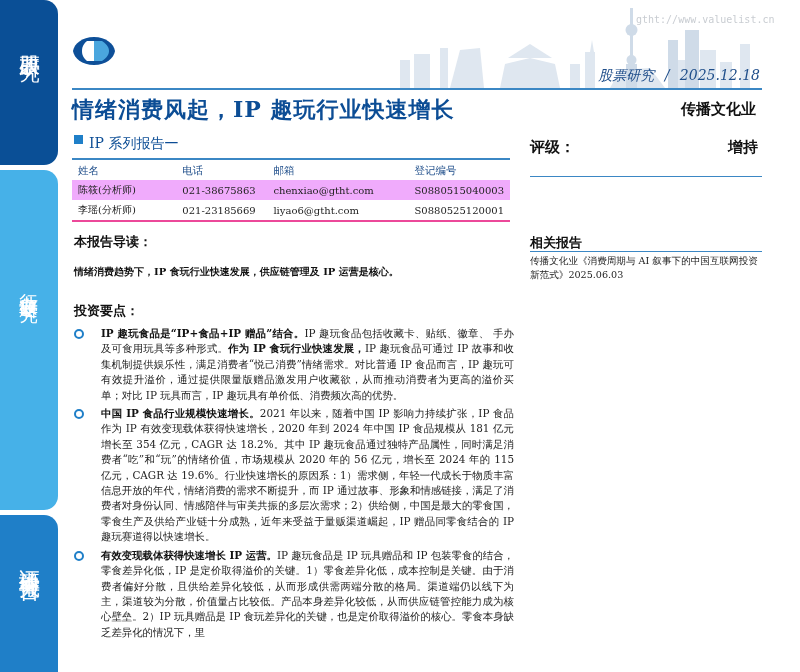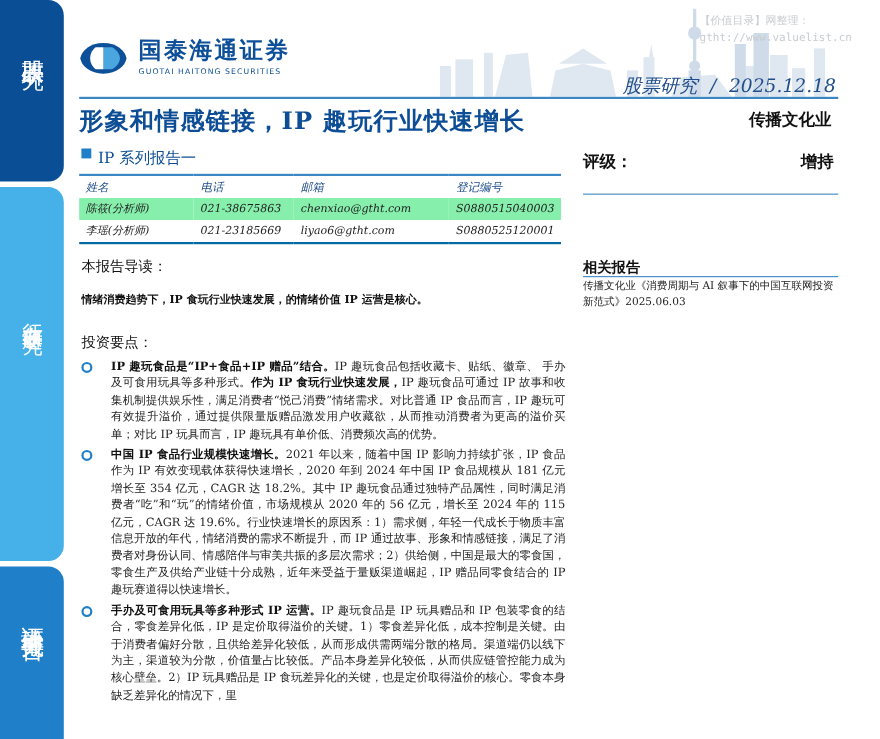--- a/index.html
+++ b/index.html
@@ -29,36 +29,36 @@
   .tab3 .vtext { margin-top: 38px; }
 
   
   .logo { position: absolute; left: 72px; top: 36px; display: flex; align-items: center; }
   .logo-mark { width: 44px; height: 30px; position: relative; margin-right: 10px; }
   .logo-name { font-family: "DejaVu Sans", sans-serif; font-size: 21px; font-weight: bold; color: #0d4f98; letter-spacing: 2px; line-height: 1; }
   .logo-en { font-family: "DejaVu Sans", sans-serif; font-size: 7px; color: #0d4f98; letter-spacing: 1px; margin-top: 4px; }
 
   .skyline { position: absolute; left: 380px; top: 0; width: 400px; height: 88px; }
   .watermark { position: absolute; left: 636px; top: 12px; font-family: "DejaVu Sans Mono", monospace; font-size: 10px; color: #c9cdd2; line-height: 15px; }
-  .header-meta { position: absolute; right: 40px; top: 67px; font-size: 17px; color: #1f4e8a; font-style: italic; margin-left: 47px; }
+  .header-meta { position: absolute; right: 40px; top: 67px; font-size: 14px; color: #1f4e8a; font-style: italic; margin-left: 47px; }
   .header-rule { position: absolute; left: 72px; top: 88px; width: 690px; height: 2px; background: #3b87c4; }
 
   .main-title { position: absolute; left: 72px; top: 95px; font-size: 22px; font-weight: bold; color: #0c4d95; letter-spacing: 1px; }
   .industry { position: absolute; right: 44px; top: 100px; font-size: 15px; font-weight: bold; color: #111; }
 
   
   .series { position: absolute; left: 74px; top: 135px; font-size: 14px; color: #0c4d95; display: flex; align-items: flex-start; }
   .series .sq { width: 9px; height: 9px; background: #1f7fc8; margin-right: 6px; display: inline-block; }
   .analyst-table { position: absolute; left: 72px; top: 158px; width: 438px; border-collapse: collapse; font-size: 10px; }
-  .analyst-table { border-top: 2px solid #3b87c4; border-bottom: 2px solid #0369a1; font-style: italic; }
+  .analyst-table { border-top: 2px solid #3b87c4; border-bottom: 2px solid #ec4899; }
   .analyst-table th { text-align: left; font-weight: normal; color: #1f4e8a; padding: 4px 6px 2px 6px; font-size: 10.5px; }
   .analyst-table td { padding: 3px 6px; color: #222; }
-  .analyst-table tr.r0 td { background: #86efac; }
+  .analyst-table tr.r0 td { background: #f0abfc; }
 
-  .section-h { position: absolute; left: 74px; font-size: 13px; font-weight: normal; color: #111; }
+  .section-h { position: absolute; left: 74px; font-size: 13px; font-weight: bold; color: #111; }
   .guide-text { position: absolute; left: 74px; top: 265px; font-size: 10px; font-weight: bold; color: #111; }
 
   .bullets { position: absolute; left: 74px; top: 326px; width: 440px; }
   .bullet { position: relative; padding-left: 27px; font-size: 10.4px; line-height: 15.4px; color: #222; text-align: justify; margin-bottom: 3px; }
   .bullet .dot { position: absolute; left: 0; top: 3px; width: 6px; height: 6px; border: 2px solid #1f7fc8; border-radius: 50%; }
   .bullet b { color: #111; }
 
   
   .rating { position: absolute; left: 530px; top: 138px; width: 228px; display: flex; justify-content: space-between; font-size: 15px; font-weight: bold; color: #111; }
   .rating-rule { position: absolute; left: 530px; top: 176px; width: 232px; height: 1px; background: #3b87c4; }
@@ -100,44 +100,39 @@
     <rect x="250" y="8" width="3" height="60"></rect>
     <circle cx="251.5" cy="30" r="6"></circle>
     <circle cx="251.5" cy="60" r="5"></circle>
     <rect x="246" y="64" width="11" height="24"></rect>
     <rect x="288" y="40" width="10" height="48"></rect>
     <rect x="305" y="30" width="14" height="58"></rect>
   </g>
 </svg>
 
 <div class="watermark">
-  <div>【价值目录】网整理：</div>
   <div>gtht://www.valuelist.cn</div>
 </div>
 
 <div class="logo">
   <svg class="logo-mark" viewBox="0 0 44 30">
     <path d="M22 1 C10 1 2 8 1 15 C2 22 10 29 22 29 C34 29 42 22 43 15 C42 8 34 1 22 1 Z" fill="#0d4f98"></path>
     <path d="M22 5 L30 5 C35 8 37 12 37 15 C37 18 35 22 30 25 L22 25 Z" fill="#4aa6de"></path>
     <path d="M15 5 L22 5 L22 25 L15 25 C11 22 10 18 10 15 C10 12 11 8 15 5 Z" fill="#ffffff"></path>
   </svg>
-  <div>
-    <div class="logo-name">国泰海通证券</div>
-    <div class="logo-en">GUOTAI HAITONG SECURITIES</div>
-  </div>
 </div>
 
 <div class="header-meta">
   <span>股票研究</span>
   <span style="margin:0 6px;">/</span>
   <span>2025.12.18</span>
 </div>
 <div class="header-rule"></div>
 
-<div class="main-title">形象和情感链接，IP 趣玩行业快速增长</div>
+<div class="main-title">情绪消费风起，IP 趣玩行业快速增长</div>
 <div class="industry">传播文化业</div>
 
 <div class="series">
   <span class="sq"></span>
   <span>IP 系列报告一</span>
 </div>
 
 <table class="analyst-table">
   <thead>
     <tr>
@@ -157,35 +152,35 @@
     <tr>
       <td>李瑶(分析师)</td>
       <td>021-23185669</td>
       <td>liyao6@gtht.com</td>
       <td>S0880525120001</td>
     </tr>
   </tbody>
 </table>
 
 <div class="section-h" style="top:233px;">本报告导读：</div>
-<div class="guide-text">情绪消费趋势下，IP 食玩行业快速发展，的情绪价值 IP 运营是核心。</div>
+<div class="guide-text">情绪消费趋势下，IP 食玩行业快速发展，供应链管理及 IP 运营是核心。</div>
 
 <div class="section-h" style="top:302px;">投资要点：</div>
 <div class="bullets">
   <div class="bullet">
     <span class="dot"></span>
     <b>IP 趣玩食品是“IP+食品+IP 赠品”结合。</b><span>IP 趣玩食品包括收藏卡、贴纸、徽章、 手办及可食用玩具等多种形式。</span><b>作为 IP 食玩行业快速发展，</b><span>IP 趣玩食品可通过 IP 故事和收集机制提供娱乐性，满足消费者“悦己消费”情绪需求。对比普通 IP 食品而言，IP 趣玩可有效提升溢价，通过提供限量版赠品激发用户收藏欲，从而推动消费者为更高的溢价买单；对比 IP 玩具而言，IP 趣玩具有单价低、消费频次高的优势。</span>
   </div>
   <div class="bullet">
     <span class="dot"></span>
     <b>中国 IP 食品行业规模快速增长。</b><span>2021 年以来，随着中国 IP 影响力持续扩张，IP 食品作为 IP 有效变现载体获得快速增长，2020 年到 2024 年中国 IP 食品规模从 181 亿元增长至 354 亿元，CAGR 达 18.2%。其中 IP 趣玩食品通过独特产品属性，同时满足消费者“吃”和“玩”的情绪价值，市场规模从 2020 年的 56 亿元，增长至 2024 年的 115 亿元，CAGR 达 19.6%。行业快速增长的原因系：1）需求侧，年轻一代成长于物质丰富信息开放的年代，情绪消费的需求不断提升，而 IP 通过故事、形象和情感链接，满足了消费者对身份认同、情感陪伴与审美共振的多层次需求；2）供给侧，中国是最大的零食国，零食生产及供给产业链十分成熟，近年来受益于量贩渠道崛起，IP 赠品同零食结合的 IP 趣玩赛道得以快速增长。</span>
   </div>
   <div class="bullet">
     <span class="dot"></span>
-    <b>手办及可食用玩具等多种形式 IP 运营。</b><span>IP 趣玩食品是 IP 玩具赠品和 IP 包装零食的结合，零食差异化低，IP 是定价取得溢价的关键。1）零食差异化低，成本控制是关键。由于消费者偏好分散，且供给差异化较低，从而形成供需两端分散的格局。渠道端仍以线下为主，渠道较为分散，价值量占比较低。产品本身差异化较低，从而供应链管控能力成为核心壁垒。2）IP 玩具赠品是 IP 食玩差异化的关键，也是定价取得溢价的核心。零食本身缺乏差异化的情况下，里</span>
+    <b>有效变现载体获得快速增长 IP 运营。</b><span>IP 趣玩食品是 IP 玩具赠品和 IP 包装零食的结合，零食差异化低，IP 是定价取得溢价的关键。1）零食差异化低，成本控制是关键。由于消费者偏好分散，且供给差异化较低，从而形成供需两端分散的格局。渠道端仍以线下为主，渠道较为分散，价值量占比较低。产品本身差异化较低，从而供应链管控能力成为核心壁垒。2）IP 玩具赠品是 IP 食玩差异化的关键，也是定价取得溢价的核心。零食本身缺乏差异化的情况下，里</span>
   </div>
 </div>
 
 <div class="rating">
   <span>评级：</span>
   <span>增持</span>
 </div>
 <div class="rating-rule"></div>
 
 <div class="related-h">相关报告</div>

